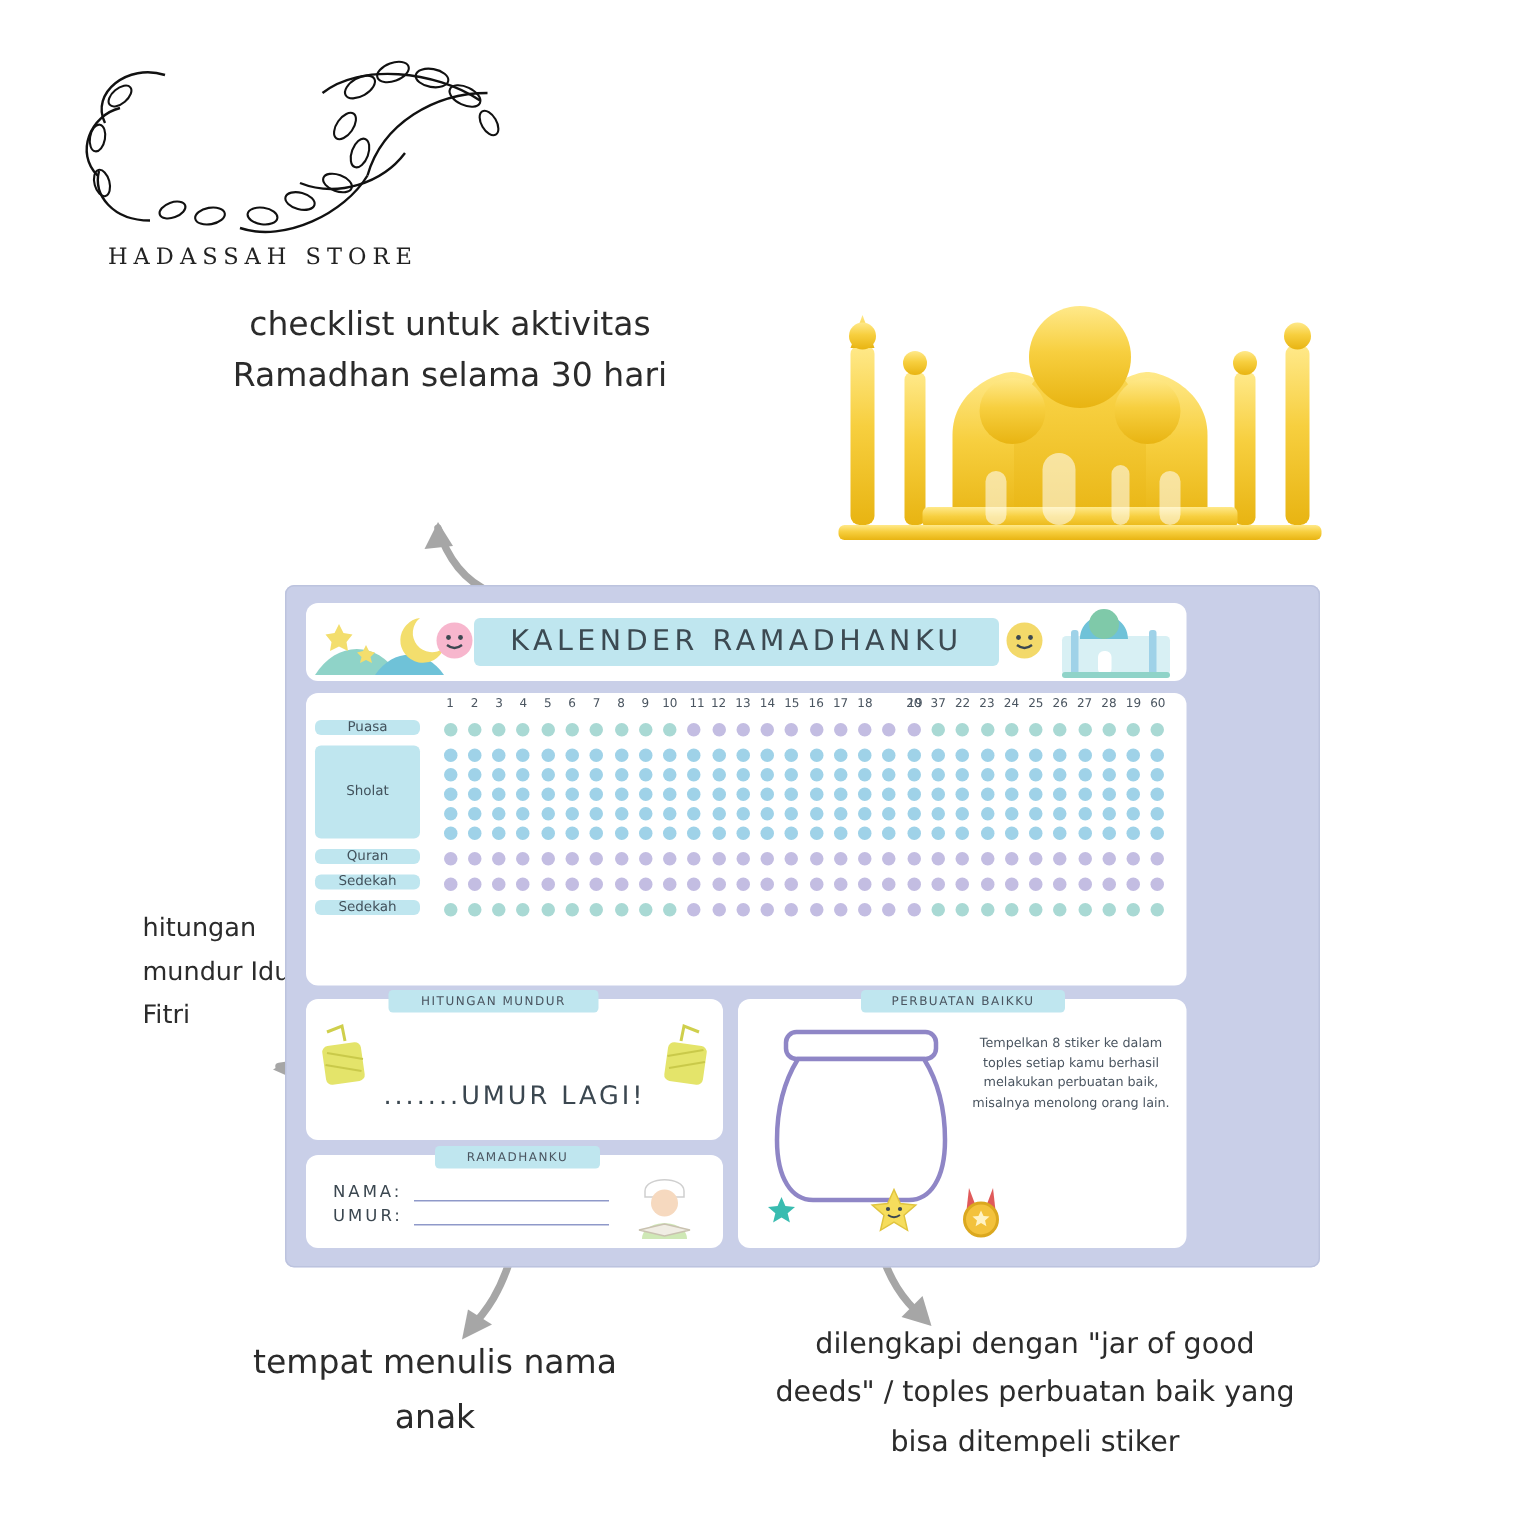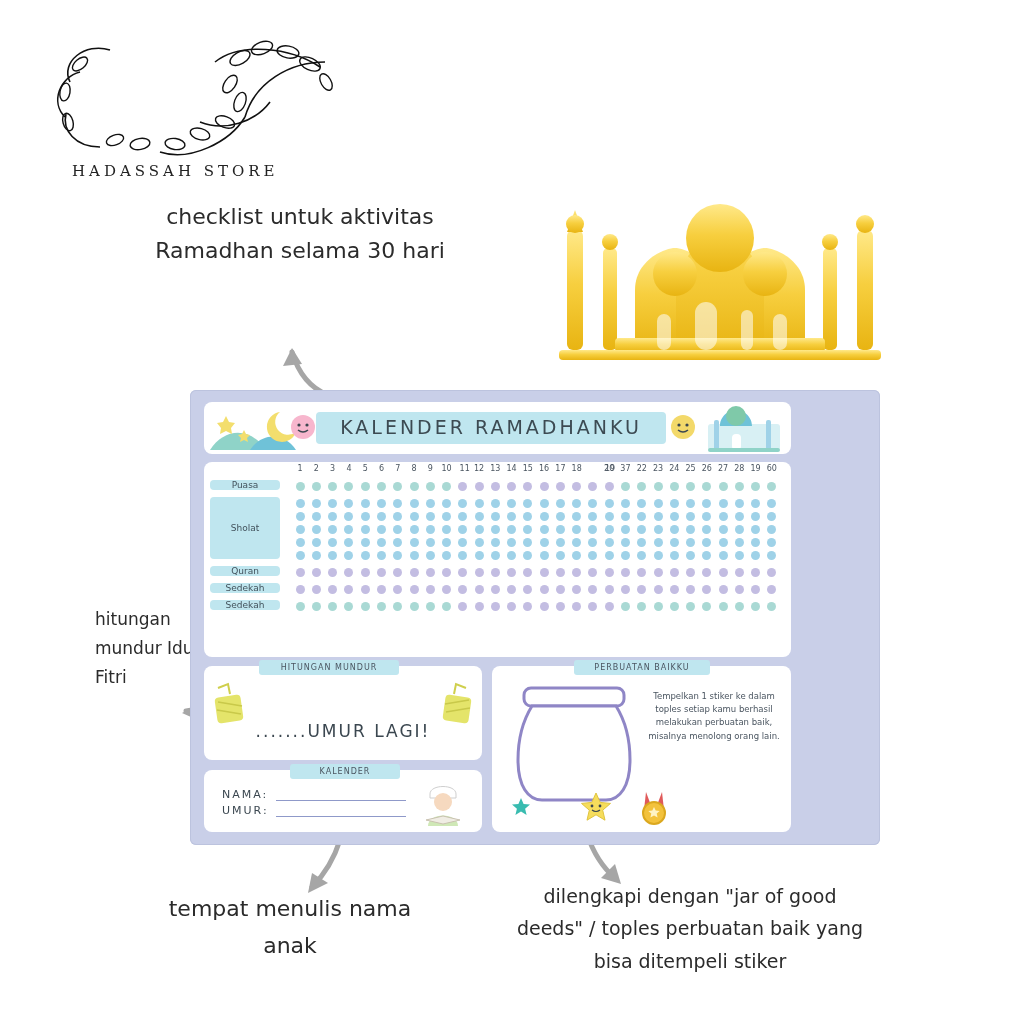--- a/index.html
+++ b/index.html
@@ -588,40 +588,40 @@
     </svg>
     <svg style="position:absolute;left:232px;top:16px;" width="40" height="46">
       <path d="M30 6 l-10 -4 -2 10" stroke="#cfcf4c" stroke-width="2" fill="none"></path>
       <rect x="8" y="14" width="26" height="26" rx="4" transform="rotate(8 21 27)" fill="#e4e46a"></rect>
       <path d="M9 22 L33 18 M10 30 L34 26" stroke="#c9c94a" stroke-width="1.5"></path>
     </svg>
     <div id="idul-sub">.......UMUR LAGI!</div>
   </div>
 
   <div class="inner" id="bio">
-    <div id="bio-tag">KALENDER</div>
+    <div id="bio-tag">RAMADHANKU</div>
     <div class="bio-line" style="top:18px;">NAMA:</div>
     <div class="bio-line" style="top:34px;">UMUR:</div>
     <div class="bio-rule" style="left:72px;top:30px;width:130px;"></div>
     <div class="bio-rule" style="left:72px;top:46px;width:130px;"></div>
     <svg style="position:absolute;left:212px;top:6px;" width="54" height="54">
       <path d="M14 18 C14 8 40 8 40 18 L40 22 L14 22 Z" fill="#ffffff" stroke="#cfcfcf"></path>
       <circle cx="27" cy="26" r="9" fill="#f6d9bf"></circle>
       <path d="M12 50 C12 36 42 36 42 50 Z" fill="#cfe8b6"></path>
       <path d="M10 44 L27 40 L44 44 L27 48 Z" fill="#f0ede4" stroke="#c9c2b0"></path>
     </svg>
   </div>
 
   <div class="inner" id="deeds">
     <div id="deeds-tag">PERBUATAN BAIKKU</div>
     <svg style="position:absolute;left:16px;top:16px;" width="132" height="126">
       <rect x="16" y="6" width="100" height="18" rx="7" fill="none" stroke="#8f86c6" stroke-width="3"></rect>
       <path d="M24 24 C14 40 10 58 10 78 C10 104 20 118 34 118 L98 118 C112 118 122 104 122 78 C122 58 118 40 108 24 Z" fill="#ffffff" stroke="#8f86c6" stroke-width="3"></path>
     </svg>
-    <div id="deeds-text">Tempelkan 1 stiker ke dalam toples setiap kamu berhasil melakukan perbuatan baik, misalnya menolong orang lain.</div>
+    <div id="deeds-text">Tempelkan 8 stiker ke dalam toples setiap kamu berhasil melakukan perbuatan baik, misalnya menolong orang lain.</div>
     <svg style="position:absolute;left:18px;top:130px;" width="22" height="22">
       <path d="M11 2 l2.6 6 6.4 .6 -4.9 4.2 1.5 6.2 -5.6 -3.4 -5.6 3.4 1.5 -6.2 -4.9 -4.2 6.4 -.6 Z" fill="#39bcb0"></path>
     </svg>
     <svg style="position:absolute;left:86px;top:124px;" width="36" height="34">
       <path d="M18 3 l4.2 9.4 10.3 1 -7.8 6.8 2.3 10 -9 -5.4 -9 5.4 2.3 -10 -7.8 -6.8 10.3 -1 Z" fill="#f6dd5c" stroke="#e0c43f"></path>
       <circle cx="14" cy="16" r="1.4" fill="#3b4750"></circle>
       <circle cx="22" cy="16" r="1.4" fill="#3b4750"></circle>
       <path d="M14 20 Q18 23 22 20" stroke="#3b4750" stroke-width="1.2" fill="none"></path>
     </svg>
     <svg style="position:absolute;left:146px;top:124px;" width="32" height="36">

